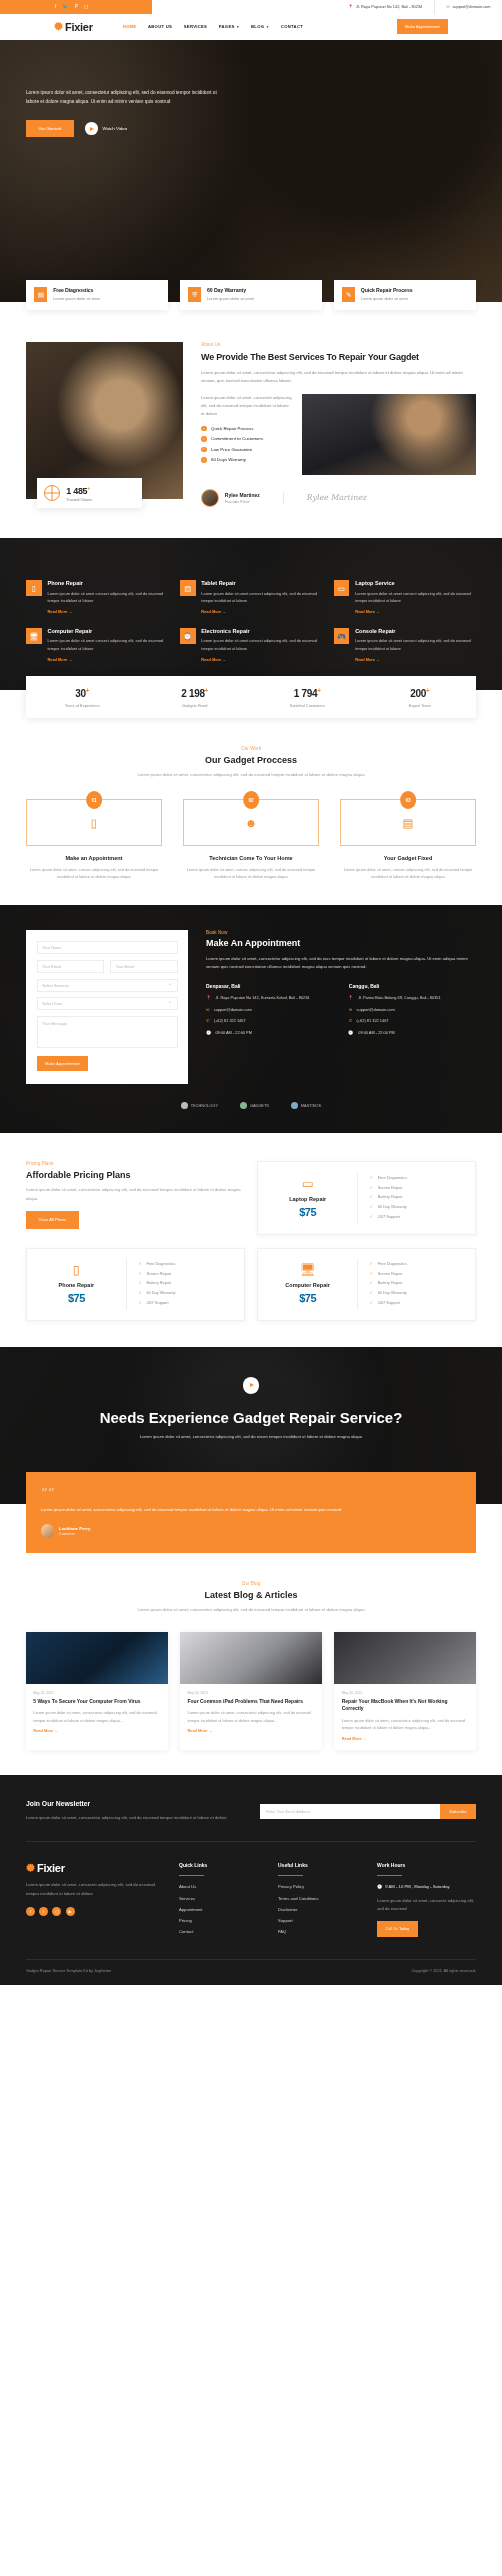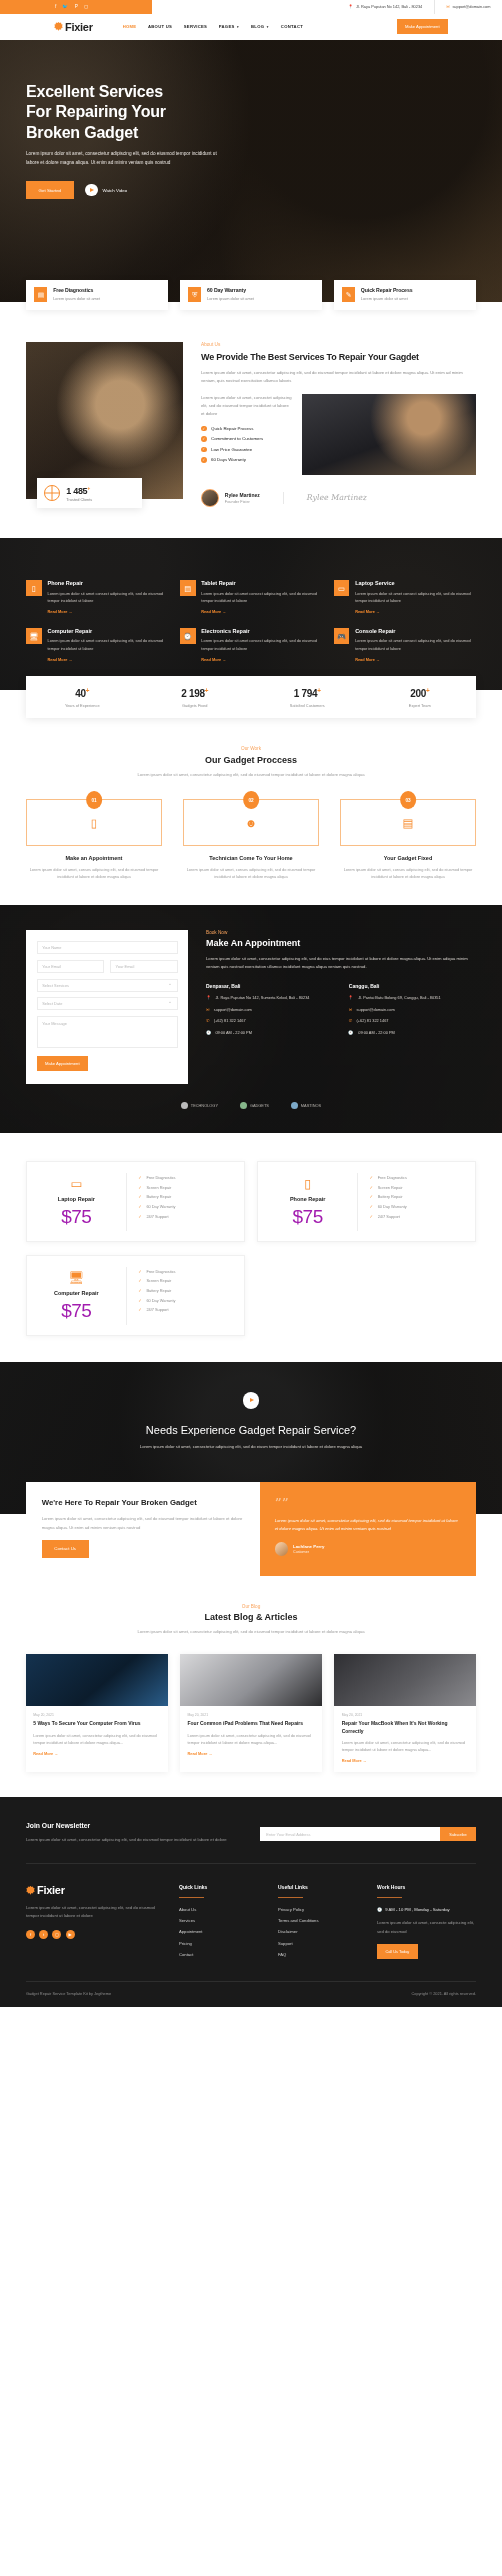--- a/index.html
+++ b/index.html
@@ -139,31 +139,31 @@
   .brand-dot { width:7.3px;height:7.3px;border-radius:50%; }
   
   .pricing { padding:28px 0 26px; }
   .pricing-grid { width:450px; margin:0 auto; display:grid; grid-template-columns:1fr 1fr; gap:12.6px; }
   .pricing-intro h2 { font-size:9px; font-weight:bold; }
   .pricing-intro p { font-size:4.2px; line-height:1.95; color:#9a9a9a; margin-top:6.3px; }
   .price-card { border:0.5px solid #f0f0f0; background:#fff; box-shadow:0 1px 5.2px rgba(0,0,0,.05); display:flex; padding:10.5px 0; }
   .pc-left { width:46%; text-align:center; border-right:0.5px solid #ededed; padding:3.1px 0; }
   .pc-ico { font-size:12.6px; color:#F78B2D; }
   .pc-name { font-size:5.5px; font-weight:bold; margin-top:5.2px; }
-  .pc-price { font-size:19px; font-weight:normal; color:#a21caf; margin-top:3.7px; letter-spacing:-0.5px; }
+  .pc-price { font-size:11px; font-weight:bold; color:#0369a1; margin-top:3.7px; letter-spacing:-0.5px; }
   .pc-right { flex:1; padding:2.1px 0 0 11.5px; }
   .pc-feat { display:flex; gap:4.7px; font-size:3.9px; color:#8d8d8d; margin-bottom:4.7px; }
   .pc-check { color:#F78B2D; font-size:4.2px; }
   
   .videocta { position:relative; color:#fff; text-align:center; padding:30px 0 63px;
     background: linear-gradient(rgba(17,17,17,.82),rgba(17,17,17,.86)),
       radial-gradient(circle at 50% 40%, #5c5b59 0 18%, transparent 50%),
       linear-gradient(100deg,#2f2e2c,#171615 55%,#3a332b); }
   .big-play { width:16.7px;height:16.7px;border-radius:50%;background:#fff;margin:0 auto 15.7px;display:flex;align-items:center;justify-content:center; }
-  .videocta h2 { font-size:11px; font-weight:normal; }
+  .videocta h2 { font-size:15px; font-weight:bold; }
   .videocta p { font-size:4.2px; line-height:1.95; color:#d8d3ce; margin-top:6.3px; }
   .split { width:450px; margin:-32px auto 0; display:flex; position:relative; z-index:4; }
   .split-l { width:52%; background:#fff; padding:15.7px 15.7px 18px; }
   .split-l h3 { font-size:7.8px; font-weight:bold; line-height:1.4; }
   .split-l p { font-size:4.2px; line-height:1.95; color:#9a9a9a; margin-top:6.8px; }
   .split-r { flex:1; background:#F78B2D; color:#fff; padding:14.7px 14.7px 15.7px; }
   .quote-mark { font-size:13.6px; line-height:1; opacity:.55; font-family:"DejaVu Serif", serif; }
   .split-r p { font-size:4.2px; font-style:italic; line-height:1.95; margin-top:6.3px; }
   .tst { display:flex; align-items:center; gap:4.7px; margin-top:9.4px; }
   .tst-av { width:13.6px;height:13.6px;border-radius:50%;background:linear-gradient(140deg,#ffd9b4,#b57c45); }
@@ -254,25 +254,20 @@
       </a>
     <a href="#">
         <span>CONTACT</span>
       </a>
   </div>
   <button class="btn-appt">Make Appointment</button>
 </div>
 
 <div class="hero">
   <div class="hero-inner">
-    <h1>
-      <span>Excellent Services</span><br>
-      <span>For Repairing Your</span><br>
-      <span>Broken Gadget</span>
-    </h1>
     <p>Lorem ipsum dolor sit amet, consectetur adipiscing elit, sed do eiusmod tempor incididunt ut labore et dolore magna aliqua. Ut enim ad minim veniam quis nostrud</p>
     <div class="hero-actions">
       <button class="btn-orange">Get Started</button>
       <div class="watch">
         <span class="play-circle">
             <span class="play-tri"></span>
           </span>
         <span>Watch Video</span>
       </div>
     </div>
@@ -377,21 +372,21 @@
       </div>
     <div class="svc">
         <div class="svc-ico">🎮</div>
         <div><h4>Console Repair</h4><p>Lorem ipsum dolor sit amet consect adipiscing elit, sed do eiusmod tempor incididunt ut labore</p><a href="#" class="readmore"><span>Read More</span> →</a></div>
       </div>
   </div>
 </div>
 
 <div class="counters">
   <div class="counter">
-      <div class="n"><span>40</span><sup>+</sup></div>
+      <div class="n"><span>30</span><sup>+</sup></div>
       <div class="l">Years of Experience</div>
     </div>
   <div class="counter">
       <div class="n"><span>2 198</span><sup>+</sup></div>
       <div class="l">Gadgets Fixed</div>
     </div>
   <div class="counter">
       <div class="n"><span>1 794</span><sup>+</sup></div>
       <div class="l">Satisfied Customers</div>
     </div>
@@ -503,20 +498,26 @@
       </div>
     <div class="brand">
         <span class="brand-dot" style="background:#8fc4e8"></span>
         <span>MASTINOS</span>
       </div>
   </div>
 </div>
 
 <div class="pricing">
   <div class="pricing-grid">
+    <div class="pricing-intro">
+      <div class="eyebrow">Pricing Plans</div>
+      <h2>Affordable Pricing Plans</h2>
+      <p>Lorem ipsum dolor sit amet, consectetur adipiscing elit, sed do eiusmod tempor incididunt ut labore et dolore magna aliqua.</p>
+      <button class="btn-orange" style="margin-top:8.4px">View All Plans</button>
+    </div>
     <div class="price-card">
       <div class="pc-left">
           <div class="pc-ico">▭</div>
           <div class="pc-name">Laptop Repair</div>
           <div class="pc-price">$75</div>
         </div>
       <div class="pc-right">
         <div class="pc-feat">
             <span class="pc-check">✓</span>
             <span>Free Diagnostics</span>
@@ -602,25 +603,20 @@
 
 <div class="videocta">
   <div class="big-play">
       <span class="play-tri"></span>
     </div>
   <h2>Needs Experience Gadget Repair Service?</h2>
   <p>Lorem ipsum dolor sit amet, consectetur adipiscing elit, sed do eiusm tempor incididunt ut labore et dolore magna aliqua</p>
 </div>
 
 <div class="split">
-  <div class="split-l">
-    <h3>We're Here To Repair Your Broken Gadget</h3>
-    <p>Lorem ipsum dolor sit amet, consectetur adipiscing elit, sed do eiusmod tempor incididunt ut labore et dolore magna aliqua. Ut enim ad minim veniam quis nostrud</p>
-    <button class="btn-orange" style="margin-top:8.4px">Contact Us</button>
-  </div>
   <div class="split-r">
     <div class="quote-mark">””</div>
     <p>Lorem ipsum dolor sit amet, consectetur adipiscing elit, sed do eiusmod tempor incididunt ut labore et dolore magna aliqua. Ut enim ad minim veniam quis nostrud</p>
     <div class="tst">
       <div class="tst-av"></div>
       <div>
           <div class="tst-name">Lachlane Perry</div>
         <div class="tst-role">Customer</div>
         </div>
     </div>

